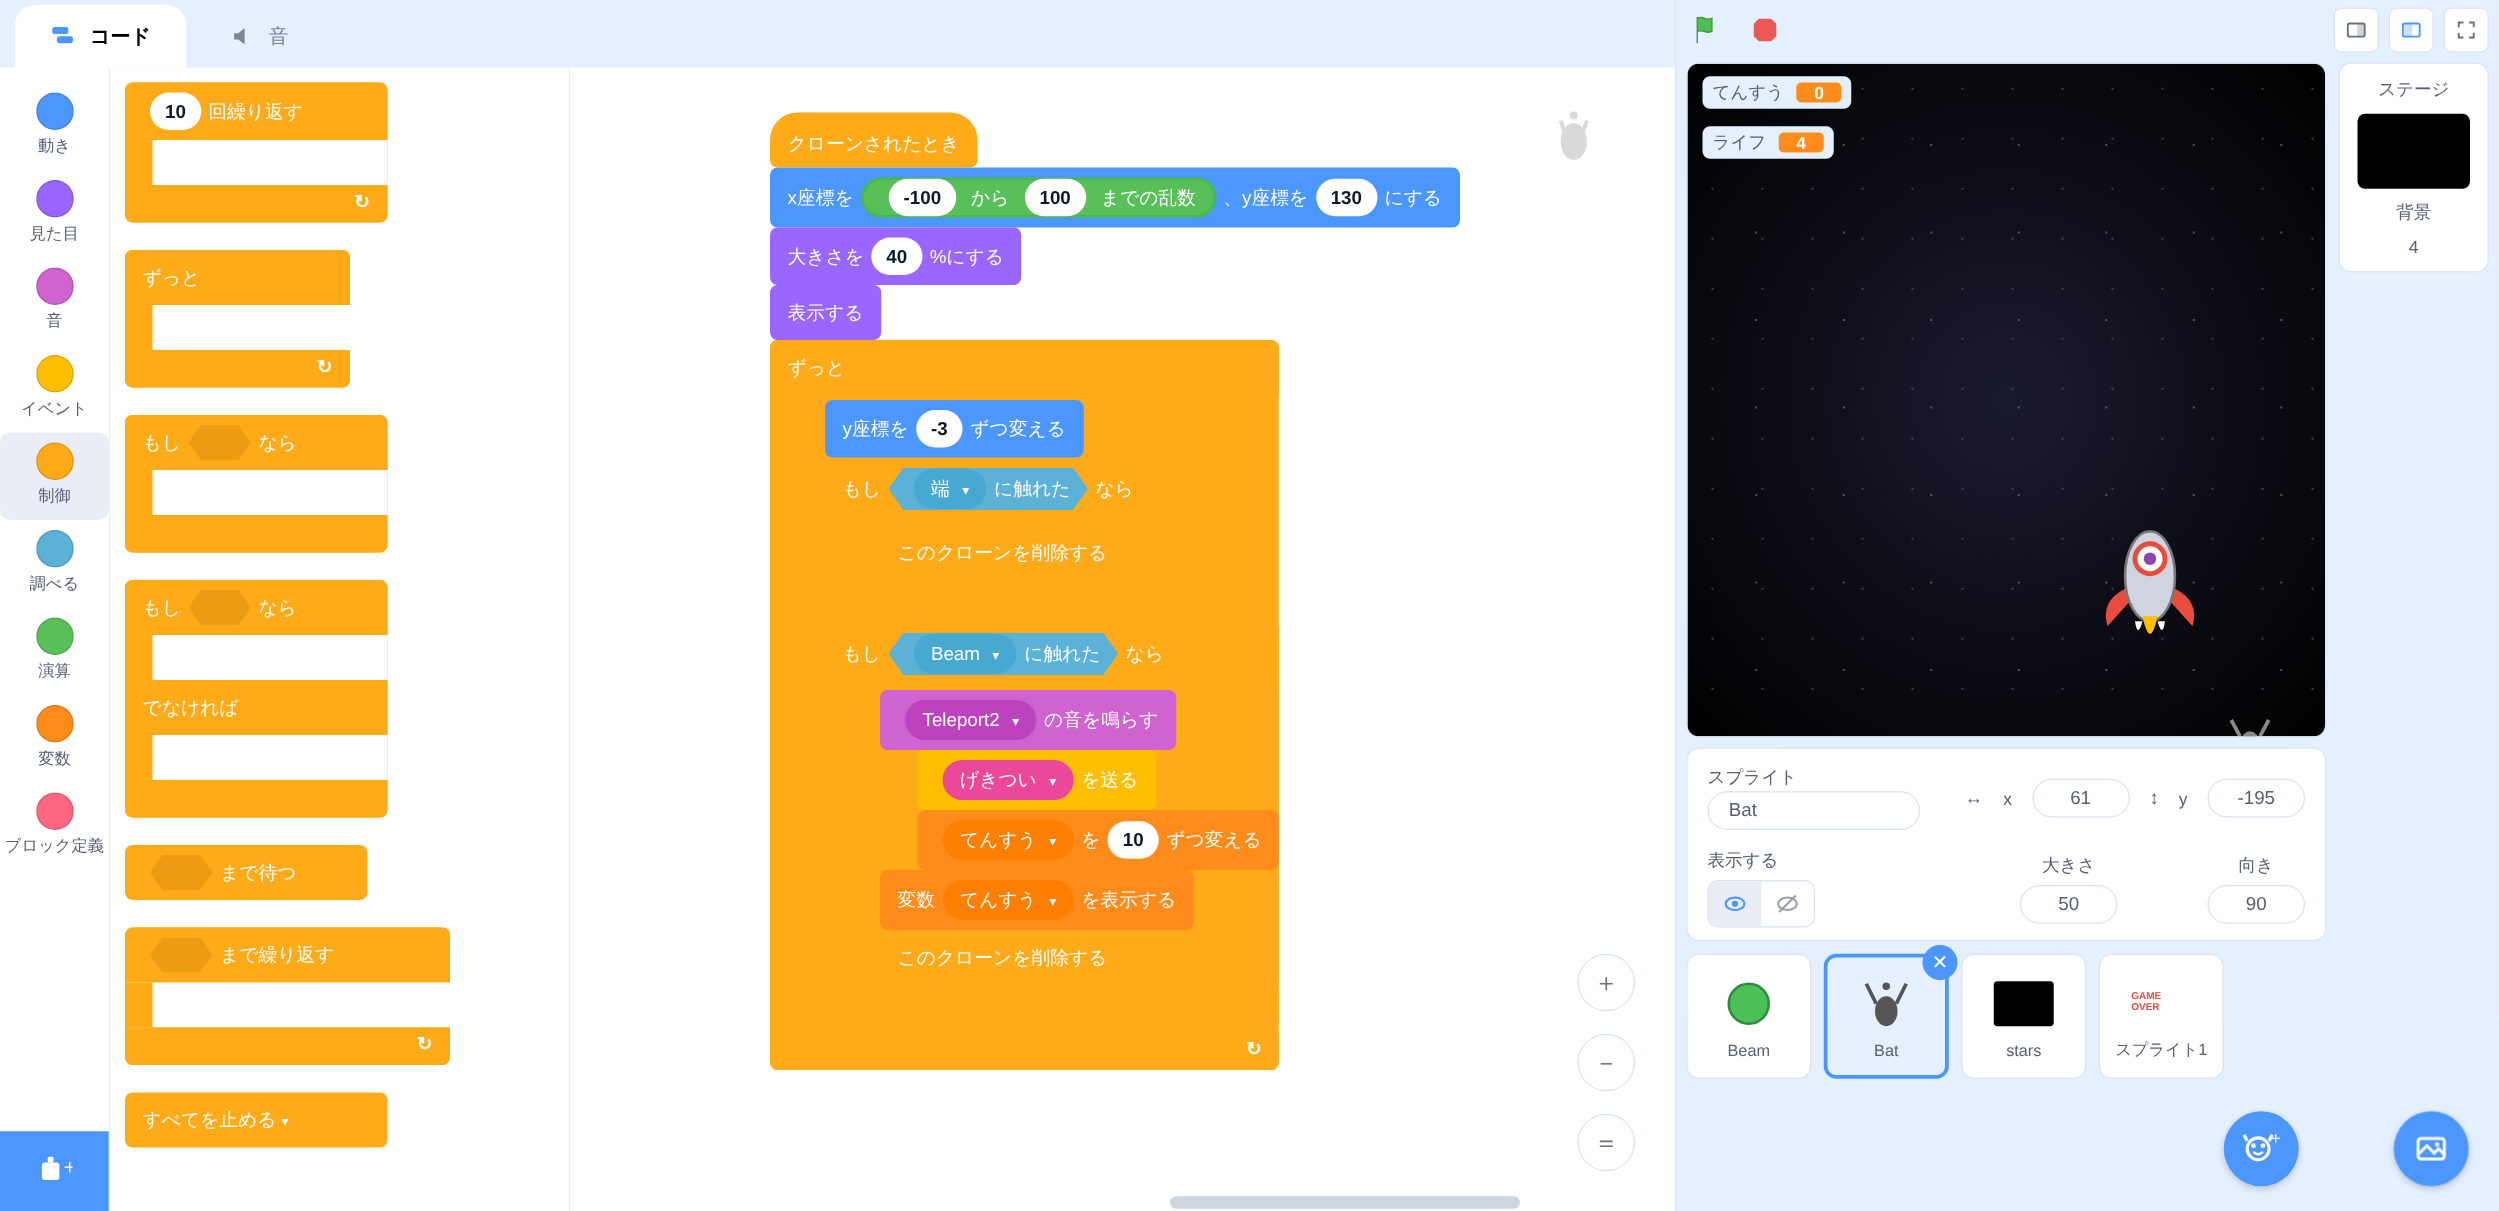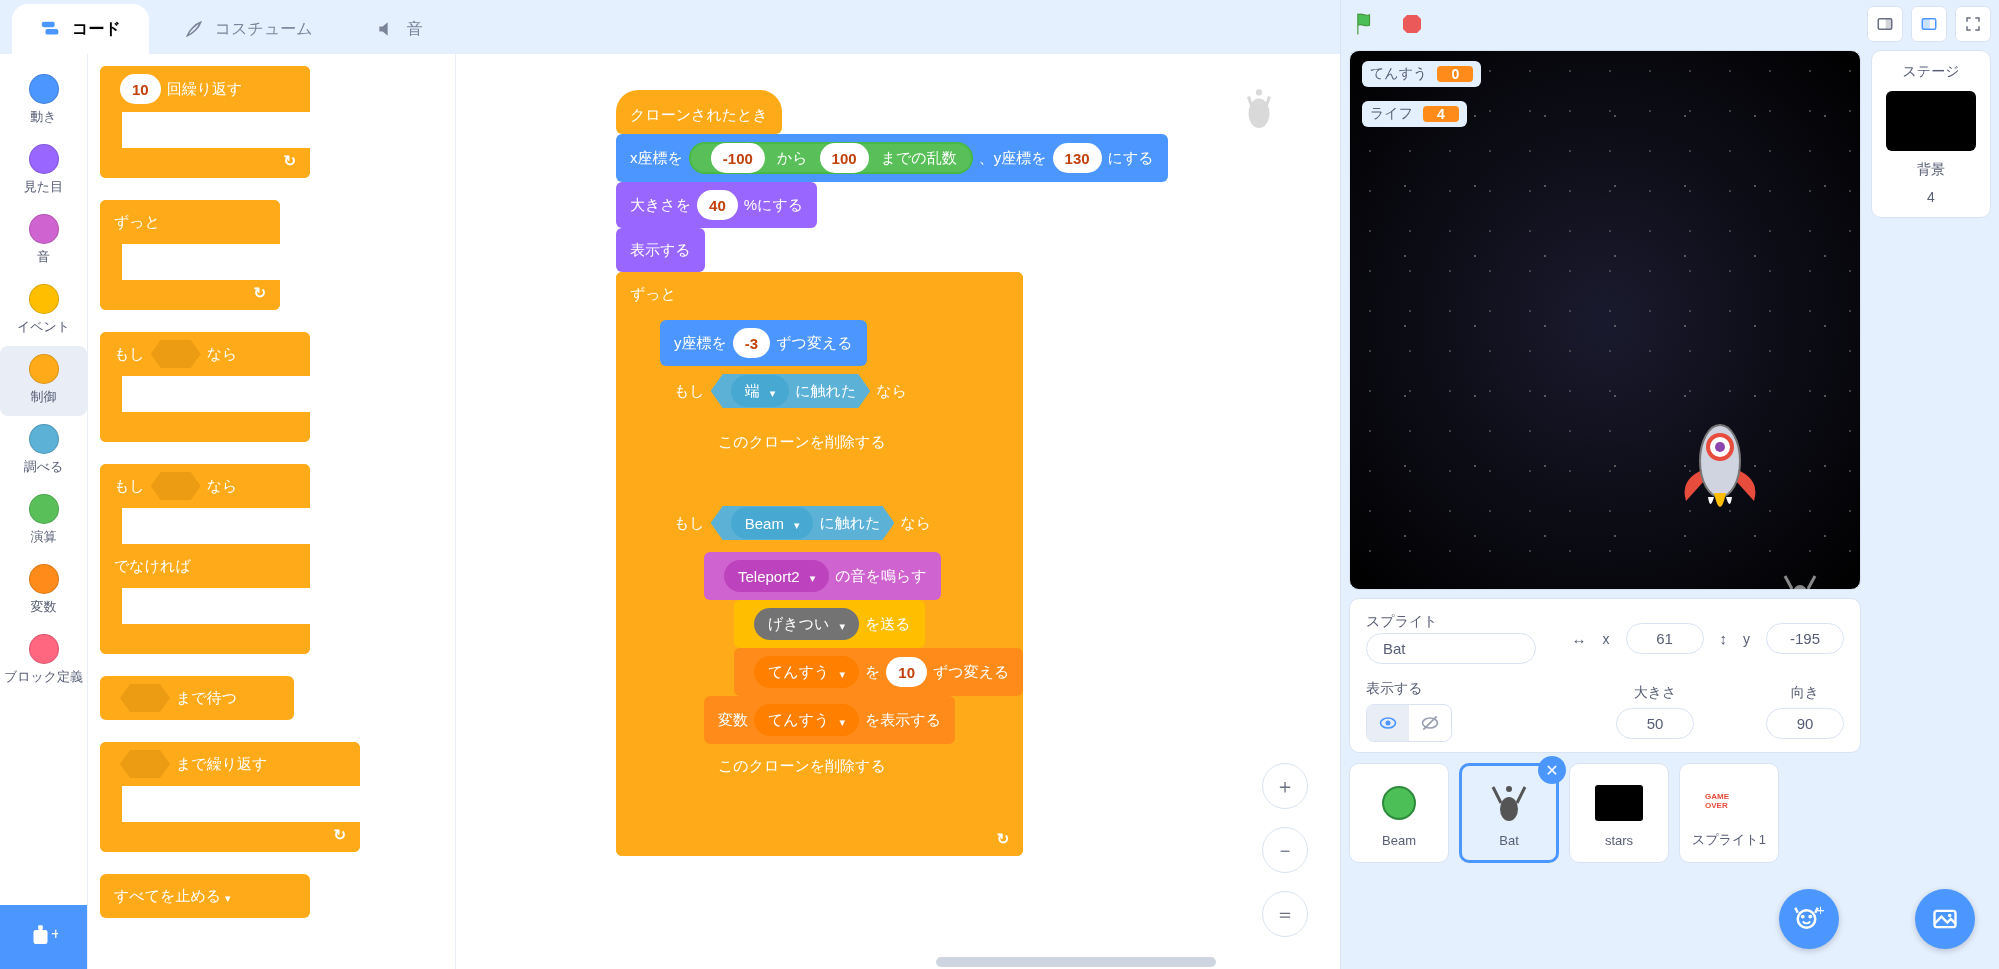--- a/index.html
+++ b/index.html
@@ -37,34 +37,34 @@
 
 
 .blk { position: relative; color: #fff; border-radius: 6px; font-size: 15px; display: flex; align-items: center; padding: 8px 14px; margin: 0; white-space: nowrap; min-height: 44px; }
 .stack { display: inline-flex; flex-direction: column; align-items: flex-start; }
 .c-blk { border-radius: 6px; color: #fff; }
 .c-head { padding: 8px 14px; display: flex; align-items: center; min-height: 44px; border-radius: 6px 6px 0 0; }
 .c-body { padding: 4px 0 4px 22px; min-height: 36px; border-left: 22px solid transparent; }
 .c-foot { height: 30px; border-radius: 0 0 6px 6px; position: relative; }
 .c-foot .arrow-ico { position: absolute; right: 14px; top: 4px; }
 
-.pill { background: #fff; color: #c2410c; border-radius: 999px; padding: 2px 12px; display: inline-flex; align-items: center; justify-content: center; min-width: 36px; height: 30px; margin: 0 6px; font-weight: 600; }
+.pill { background: #fff; color: #0f172a; border-radius: 999px; padding: 2px 12px; display: inline-flex; align-items: center; justify-content: center; min-width: 36px; height: 30px; margin: 0 6px; font-weight: 600; }
 .drop { border-radius: 999px; padding: 2px 14px; height: 32px; display: inline-flex; align-items: center; margin: 0 6px; color: #fff; gap: 6px; }
 .hex { display: inline-flex; align-items: center; padding: 0 14px; height: 34px; margin: 0 6px; position: relative; clip-path: polygon(12px 0, calc(100% - 12px) 0, 100% 50%, calc(100% - 12px) 100%, 12px 100%, 0 50%); }
 .hex-slot { width: 50px; height: 28px; margin: 0 6px; display: inline-block; clip-path: polygon(10px 0, calc(100% - 10px) 0, 100% 50%, calc(100% - 10px) 100%, 10px 100%, 0 50%); }
 
 .bg-control { background: #ffab19; }
 .bg-control-d { background: #ec9c13; }
 .bg-motion { background: #4c97ff; }
 .bg-looks { background: #9966ff; text-align: right; }
 .bg-looks-d { background: #855cd6; }
 .bg-sound { background: #cf63cf; }
 .bg-sound-d { background: #bd42bd; }
 .bg-events { background: #ffbf00; }
-.bg-events-d { background: #737373; }
+.bg-events-d { background: #ec4899; }
 .bg-sensing { background: #5cb1d6; }
 .bg-sensing-d { background: #47a8d1; }
 .bg-operators { background: #59c059; }
 .bg-variables { background: #ff8c1a; }
 .bg-variables-d { background: #ff8000; }
 
 .hat { border-radius: 22px 22px 6px 6px; padding-top: 14px; }
 
 .arrow-ico::after { content: "↻"; font-weight: bold; }
 .caret::after { content: "▾"; font-size: 11px; margin-left: 4px; }
@@ -122,28 +122,20 @@
 <div class="left">
   <div class="tabs">
     <div class="tab active">
       <span class="tab-ico">
         <svg width="22" height="22" viewBox="0 0 24 24">
                 <rect x="2" y="4" width="14" height="6" rx="2" fill="#4c97ff"></rect>
                 <rect x="6" y="12" width="14" height="6" rx="2" fill="#4c97ff"></rect>
               </svg>
       </span>
       <span>コード</span>
-    </div>
-    <div class="tab">
-      <span class="tab-ico">
-        <svg width="20" height="20" viewBox="0 0 24 24">
-                <path d="M4 20c2-6 10-14 16-16-2 6-10 14-16 16z" fill="none" stroke="#7c8499" stroke-width="2"></path>
-              </svg>
-      </span>
-      <span>コスチューム</span>
     </div>
     <div class="tab">
       <span class="tab-ico">
         <svg width="20" height="20" viewBox="0 0 24 24">
                 <path d="M4 9v6h4l6 5V4l-6 5H4z" fill="#7c8499"></path>
               </svg>
       </span>
       <span>音</span>
     </div>
   </div>

